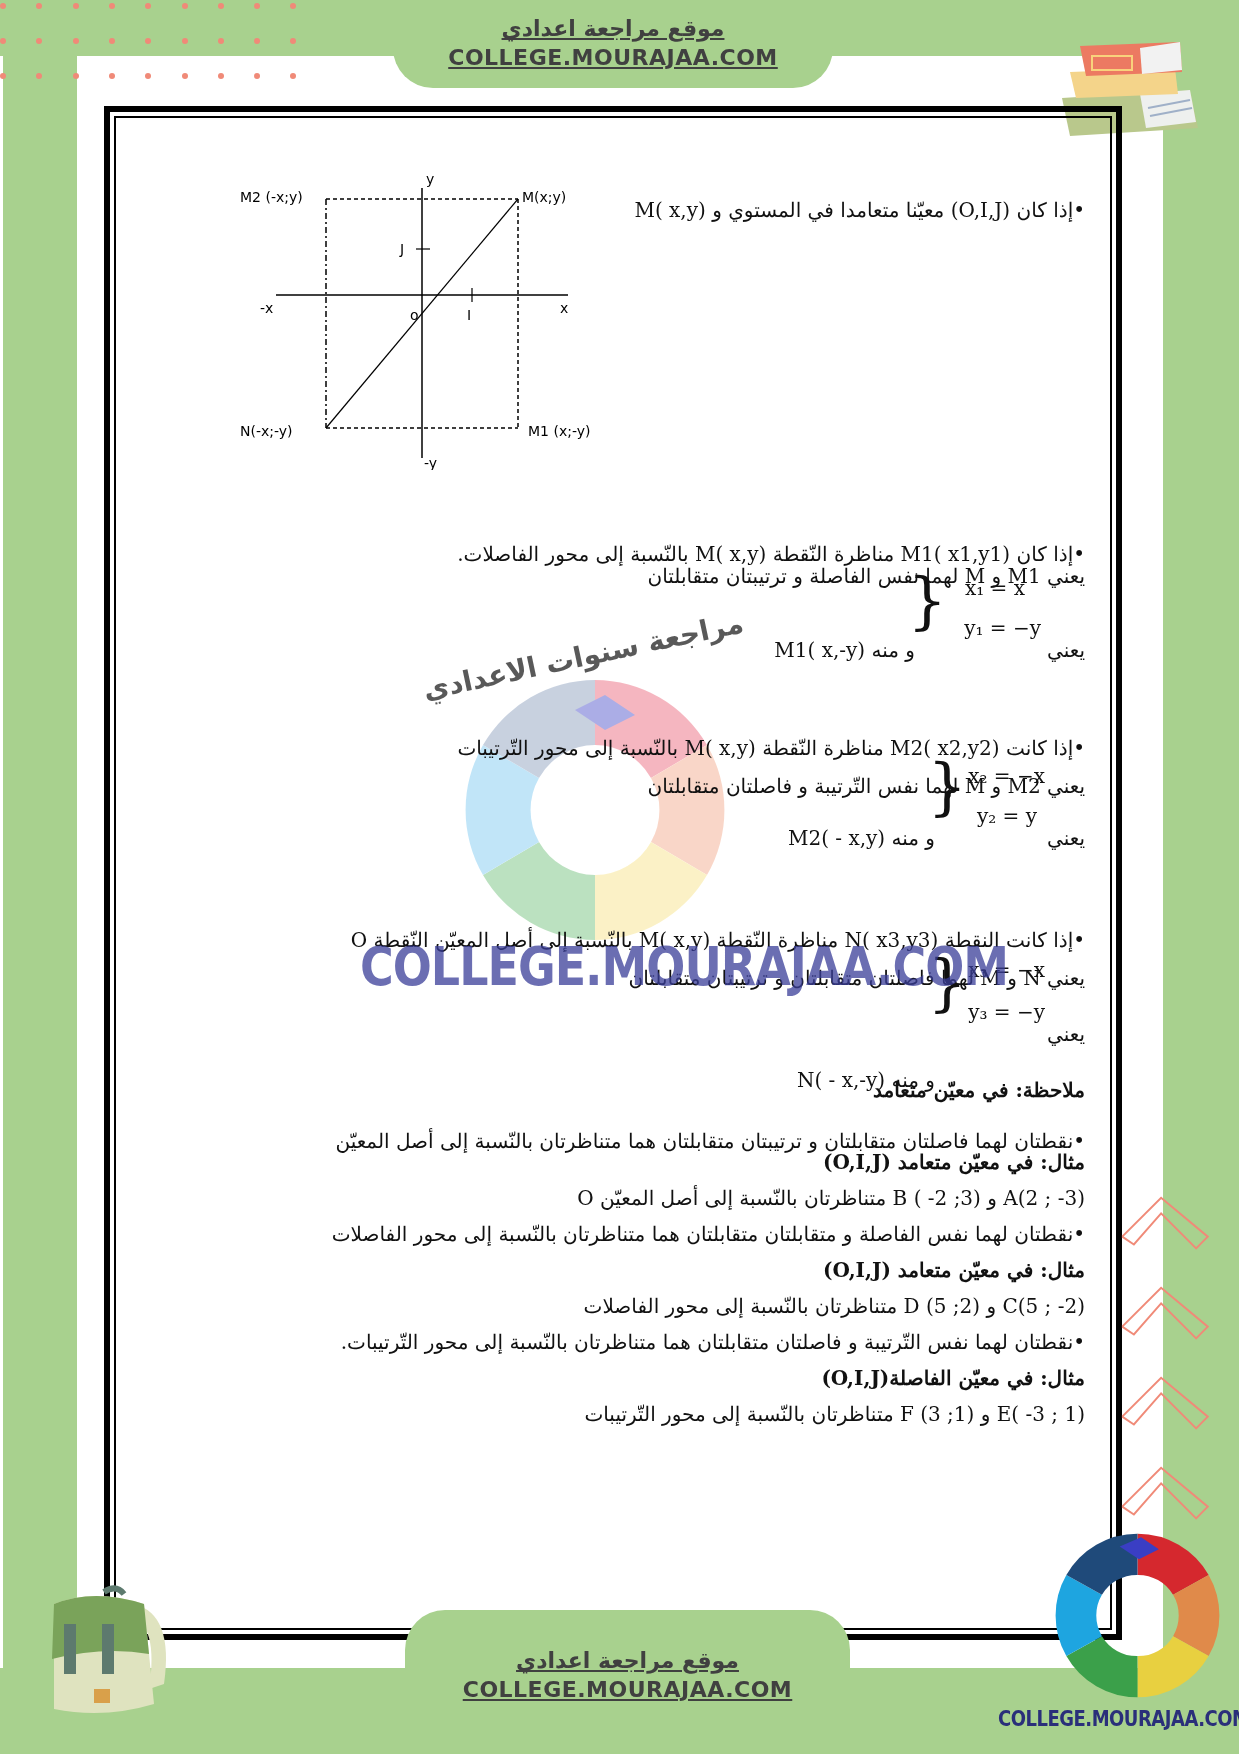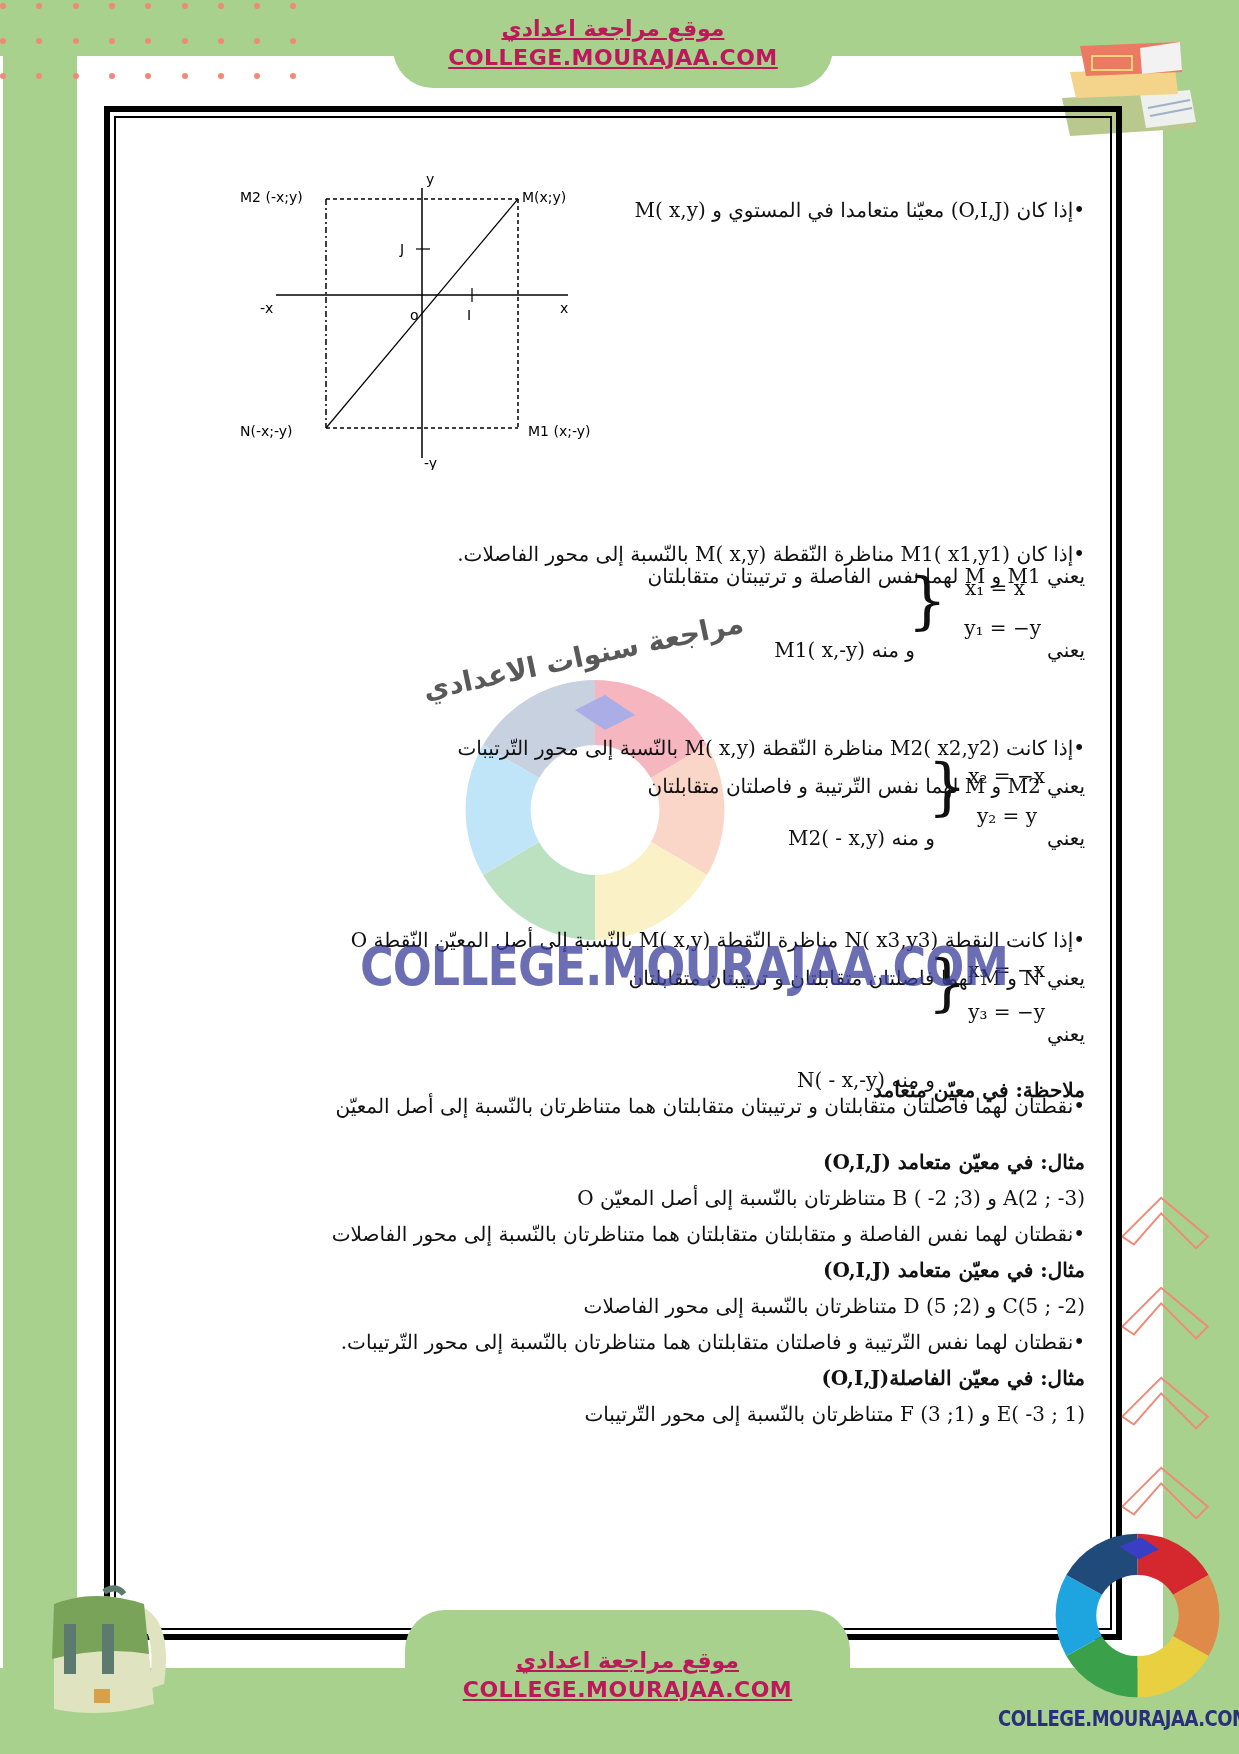--- a/index.html
+++ b/index.html
@@ -1,20 +1,20 @@
 <!DOCTYPE html>
 <html><head>
 <meta charset="utf-8">
 <style>
   html,body{margin:0;padding:0;}
   body{width:1239px;height:1754px;position:relative;overflow:hidden;background:#ffffff;font-family:"DejaVu Serif",serif;}
   .green{background:#a8d18e;position:absolute;}
   .dots{position:absolute;left:0;top:0;width:300px;height:80px;}
   .dot{position:absolute;width:6px;height:6px;border-radius:50%;background:#f08a78;}
-  .banner{position:absolute;background:#a8d18e;border-radius:40px;text-align:center;color:#be185d;font-family:"DejaVu Sans",sans-serif;font-weight:bold;}
+  .banner{position:absolute;background:#a8d18e;border-radius:40px;text-align:center;color:#404040;font-family:"DejaVu Sans",sans-serif;font-weight:bold;}
   .banner .ar{display:block;text-decoration:underline;font-size:22px;line-height:30px;}
   .banner .en{display:block;text-decoration:underline;font-size:22px;line-height:28px;letter-spacing:0.5px;}
   .frame-outer{position:absolute;left:104px;top:106px;width:1018px;height:1534px;border:6px solid #000;box-sizing:border-box;}
   .frame-inner{position:absolute;left:114px;top:116px;width:998px;height:1514px;border:2px solid #000;box-sizing:border-box;}
   .content{position:absolute;left:150px;top:150px;width:935px;direction:rtl;font-size:20px;color:#111;}
   .line{position:absolute;right:0;white-space:nowrap;margin-top:42px;}
   .b{font-weight:bold;}
   .sys{position:absolute;white-space:nowrap;}
   .brace{position:absolute;font-size:62px;font-weight:100;line-height:1;font-family:"DejaVu Serif",serif;}
   .diagram{position:absolute;left:240px;top:170px;}
@@ -140,21 +140,21 @@
 
   <div class="line" style="top:736px">•إذا كانت النقطة N( x3,y3) مناظرة النّقطة M( x,y) بالنّسبة إلى أصل المعيّن النّقطة O</div>
   <div class="line" style="top:774px">يعني N و M لهما فاصلتان متقابلتان و ترتيبتان متقابلتان</div>
   <div class="line" style="top:830px">يعني</div>
   <div class="brace" style="right:118px;top:802px">{</div>
   <div class="sys" style="right:40px;top:808px;direction:ltr">x₃ = −x</div>
   <div class="sys" style="right:40px;top:850px;direction:ltr">y₃ = −y</div>
   <div class="line" style="top:876px;right:150px">و منه N( - x,-y)</div>
 
   <div class="line b" style="top:886px">ملاحظة: في معيّن متعامد</div>
-  <div class="line" style="top:902px">•نقطتان لهما فاصلتان متقابلتان و ترتيبتان متقابلتان هما متناظرتان بالنّسبة إلى أصل المعيّن</div>
+  <div class="line" style="top:937px">•نقطتان لهما فاصلتان متقابلتان و ترتيبتان متقابلتان هما متناظرتان بالنّسبة إلى أصل المعيّن</div>
   <div class="line b" style="top:958px">مثال: في معيّن متعامد (O,I,J)</div>
   <div class="line" style="top:994px">A(2 ; -3) و B ( -2 ;3) متناظرتان بالنّسبة إلى أصل المعيّن O</div>
   <div class="line" style="top:1030px">•نقطتان لهما نفس الفاصلة و متقابلتان متقابلتان هما متناظرتان بالنّسبة إلى محور الفاصلات</div>
   <div class="line b" style="top:1066px">مثال: في معيّن متعامد (O,I,J)</div>
   <div class="line" style="top:1102px">C(5 ; -2) و D (5 ;2) متناظرتان بالنّسبة إلى محور الفاصلات</div>
   <div class="line" style="top:1138px">•نقطتان لهما نفس التّرتيبة و فاصلتان متقابلتان هما متناظرتان بالنّسبة إلى محور التّرتيبات.</div>
   <div class="line b" style="top:1174px">مثال: في معيّن الفاصلة(O,I,J)</div>
   <div class="line" style="top:1210px">E( -3 ; 1) و F (3 ;1) متناظرتان بالنّسبة إلى محور التّرتيبات</div>
 </div>
 

